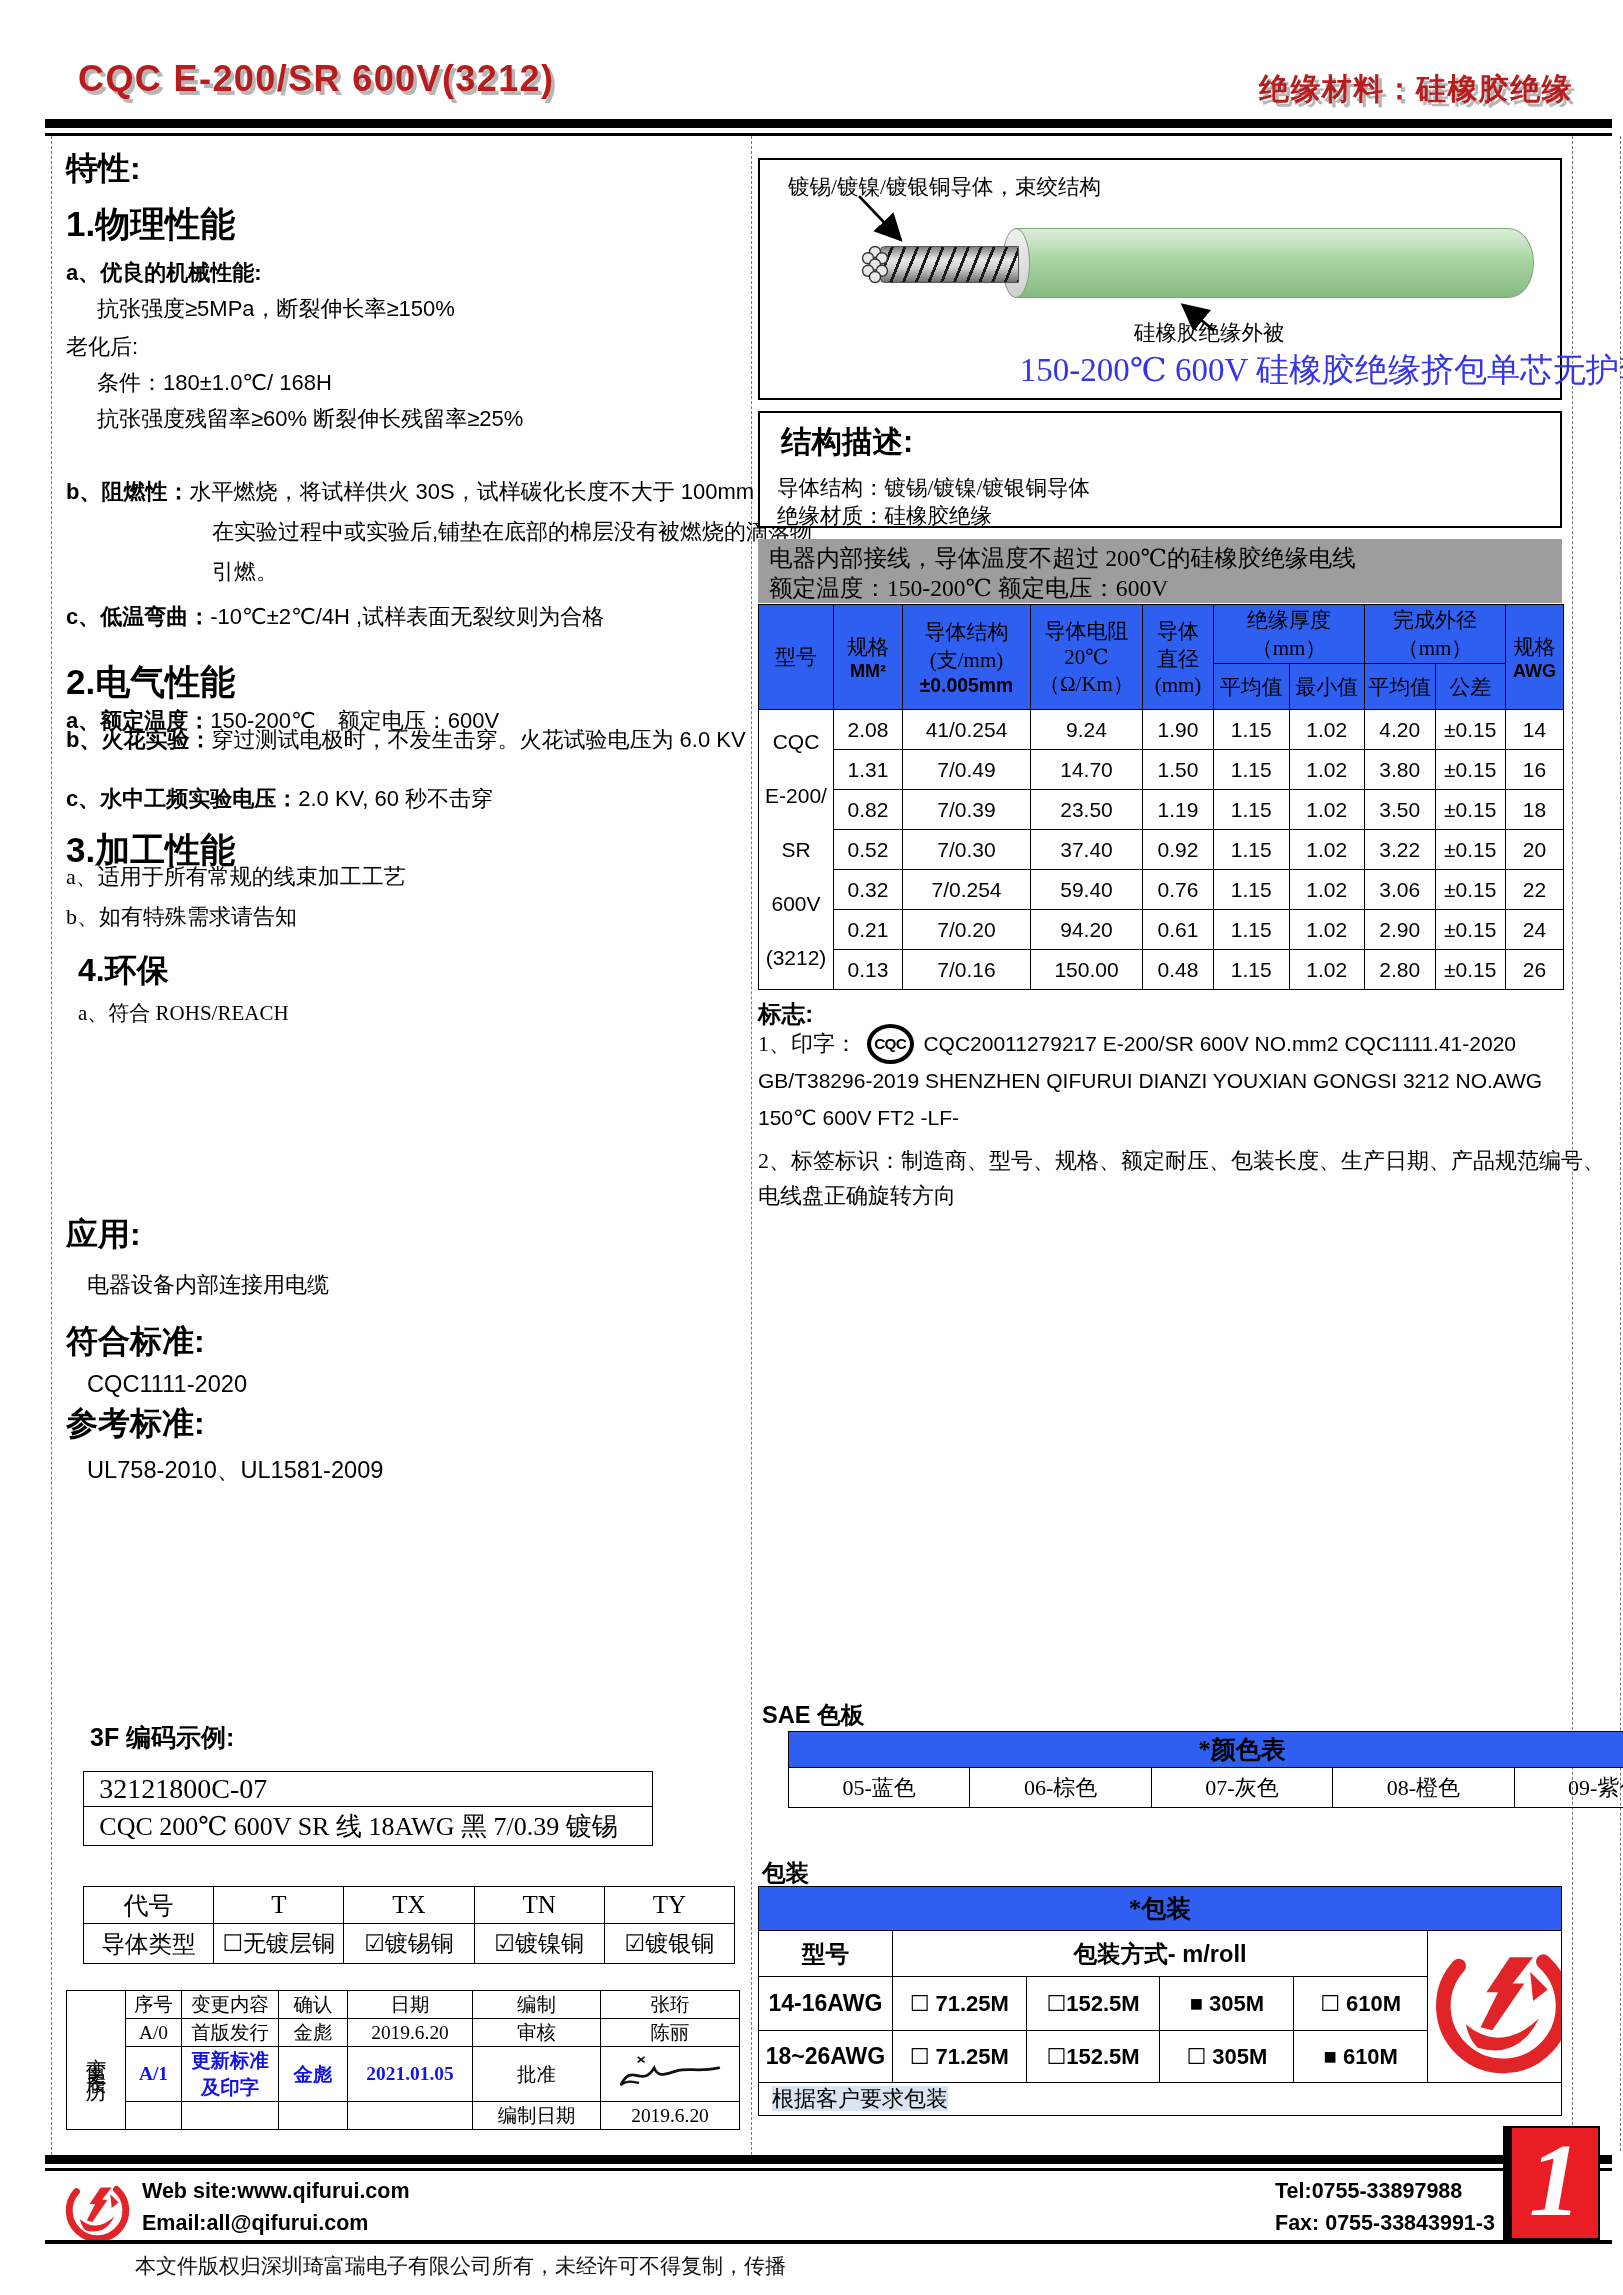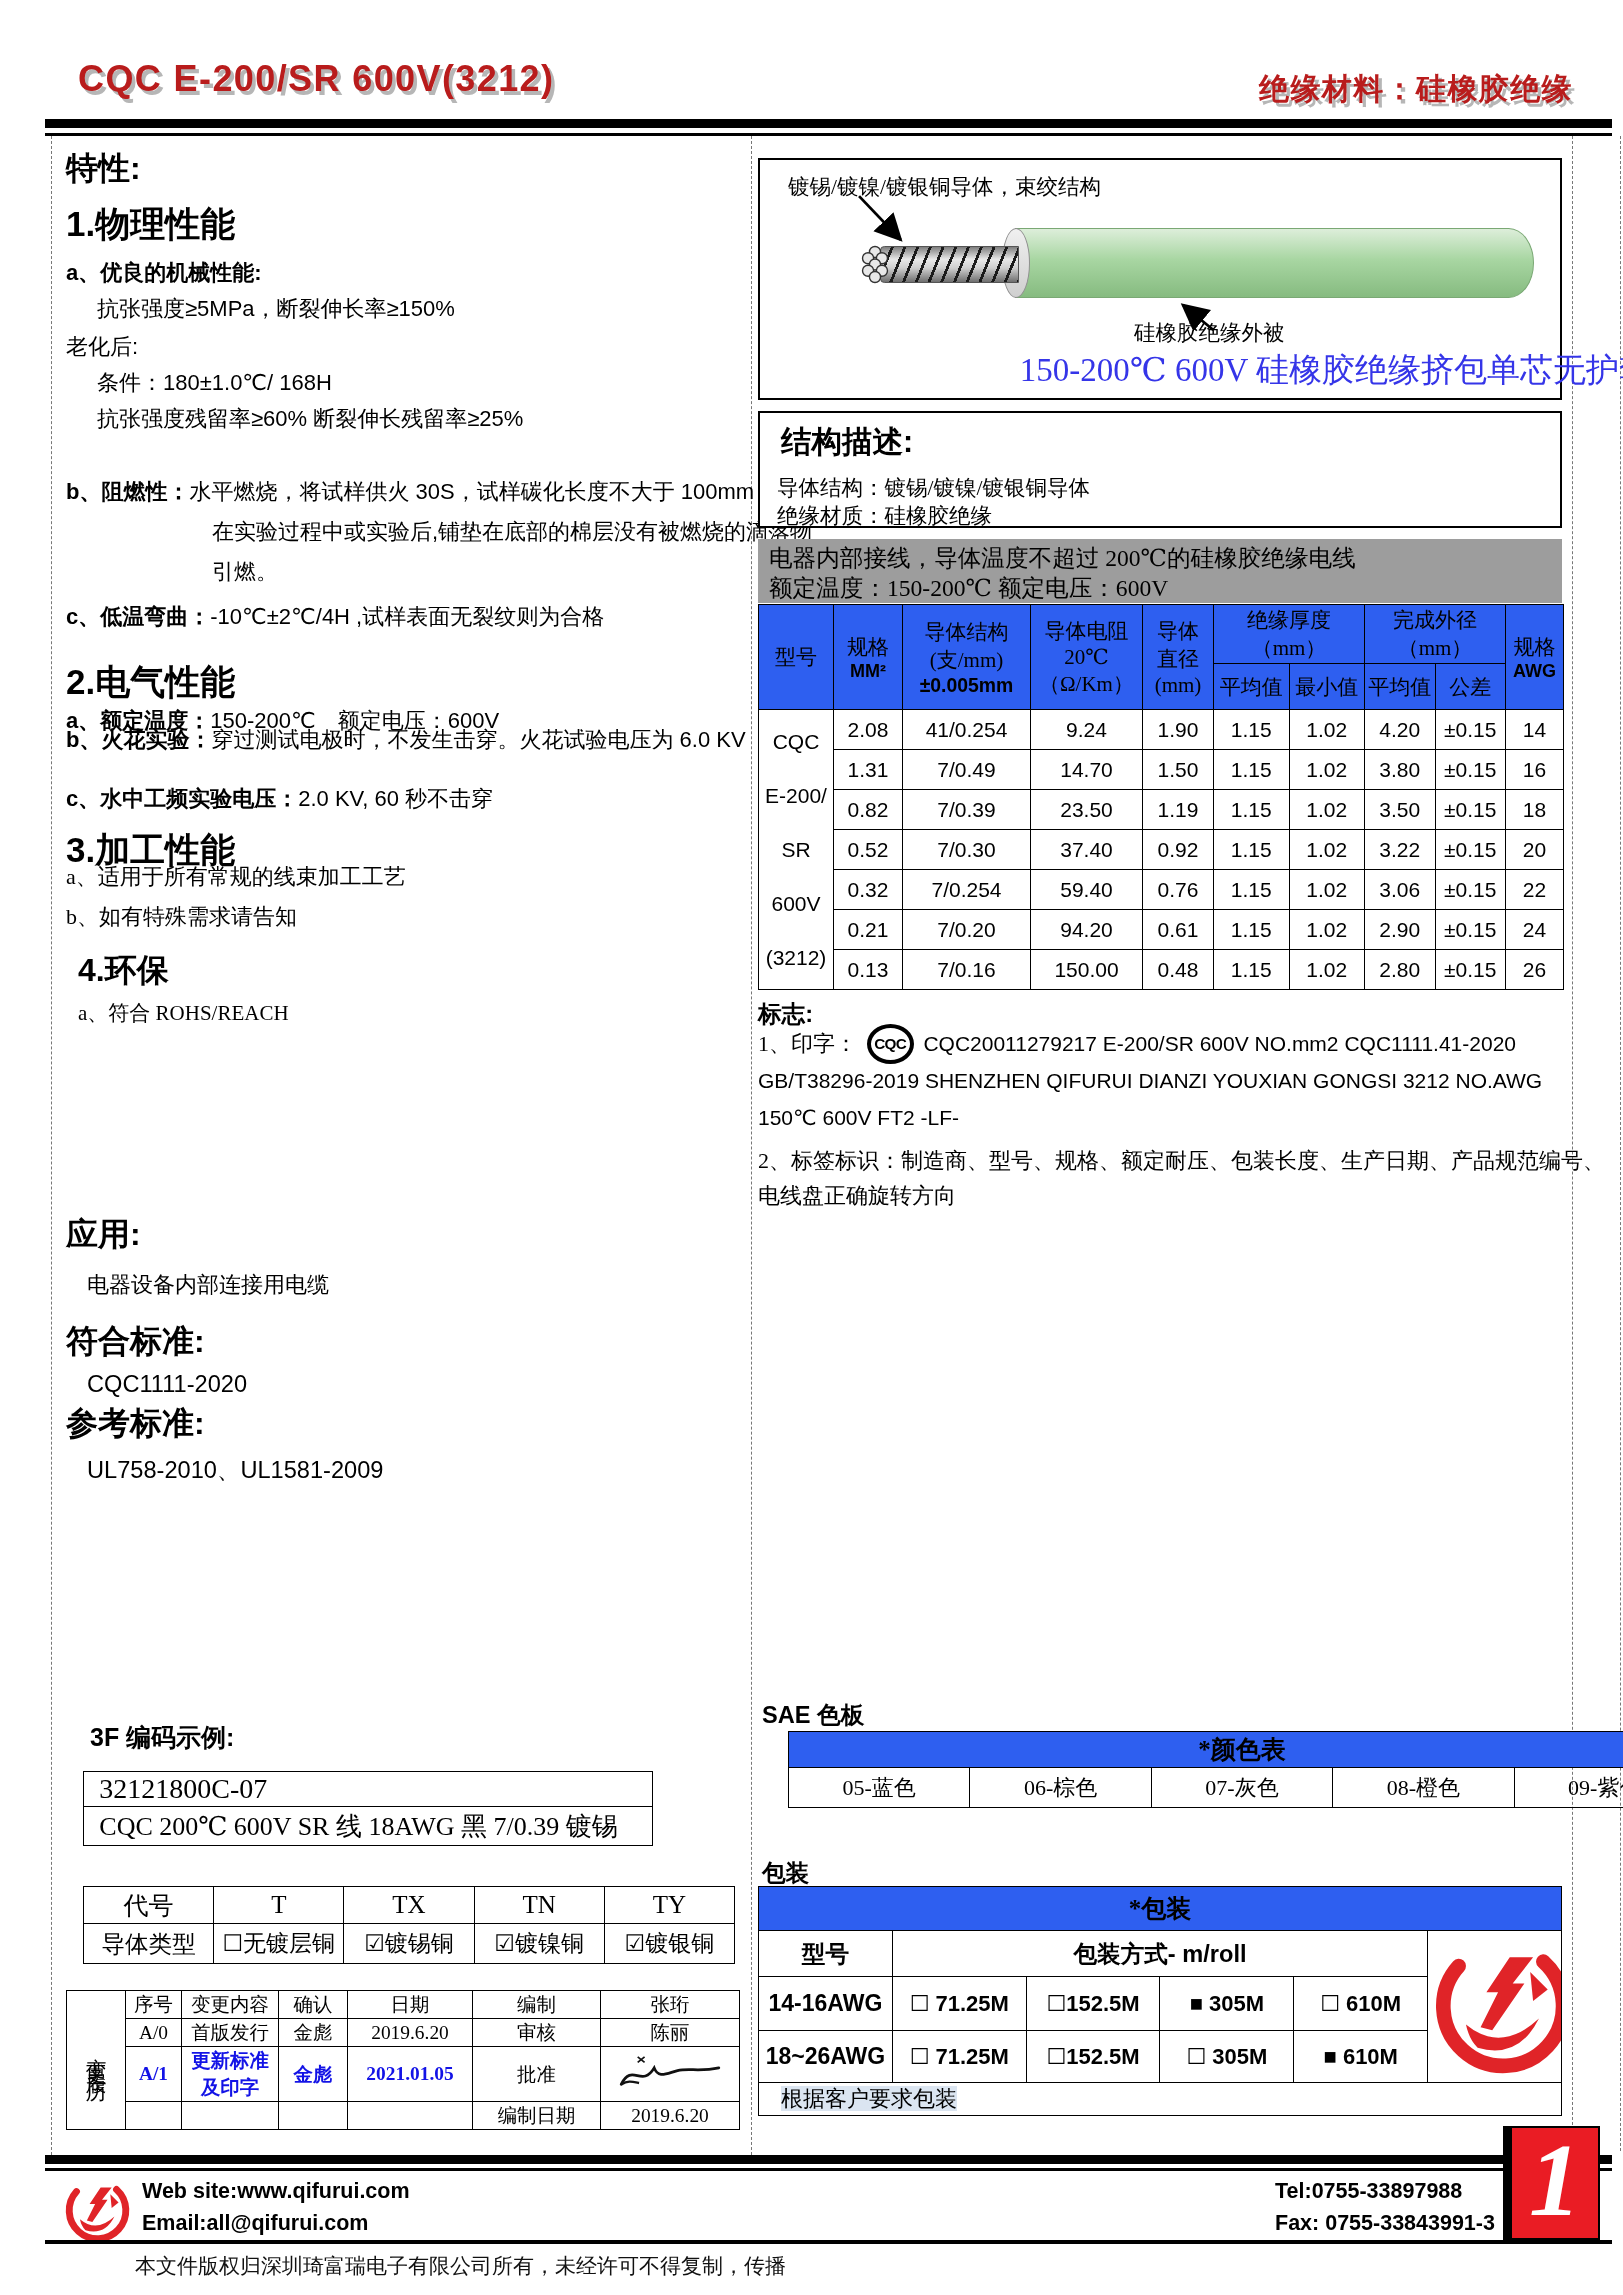--- a/index.html
+++ b/index.html
@@ -391,21 +391,21 @@
     <td class="b" style="width:119px;font-size:22px">☐ 610M</td>
   </tr>
   <tr style="height:52px">
     <td class="b" style="font-size:23px">18~26AWG</td>
     <td class="b" style="font-size:22px">☐ 71.25M</td>
     <td class="b" style="font-size:22px">☐152.5M</td>
     <td class="b" style="font-size:22px">☐ 305M</td>
     <td class="b" style="font-size:22px">■ 610M</td>
   </tr>
   <tr style="height:33px">
-    <td colspan="6" style="text-align:left;padding-left:22px">
+    <td colspan="6" style="text-align:left;padding-left:13px">
       <span class="hl sr" style="font-size:22px">根据客户要求包装</span>
     </td>
   </tr>
 </tbody>
   </table>
 
 <div class="abs bar" style="left:45px;top:2155px;width:1567px;height:9px"></div>
 <div class="abs bar" style="left:45px;top:2168px;width:1567px;height:2.8px"></div>
 
 <svg class="abs" style="left:62px;top:2175px" width="69" height="69" viewBox="0 0 100 100">

